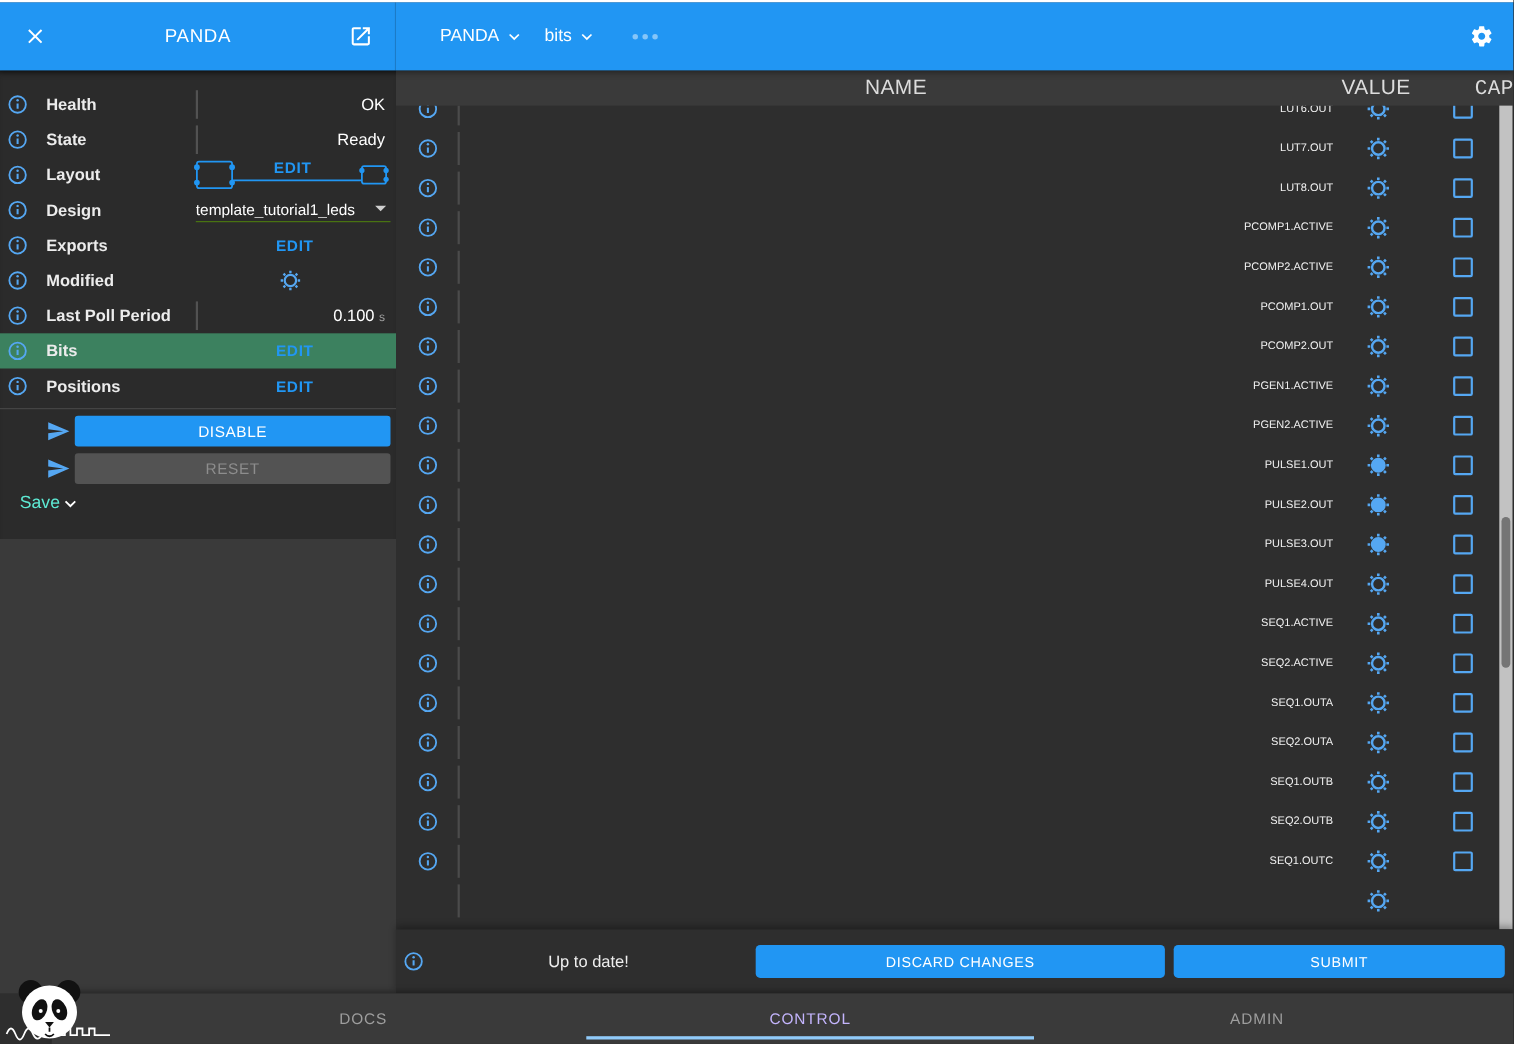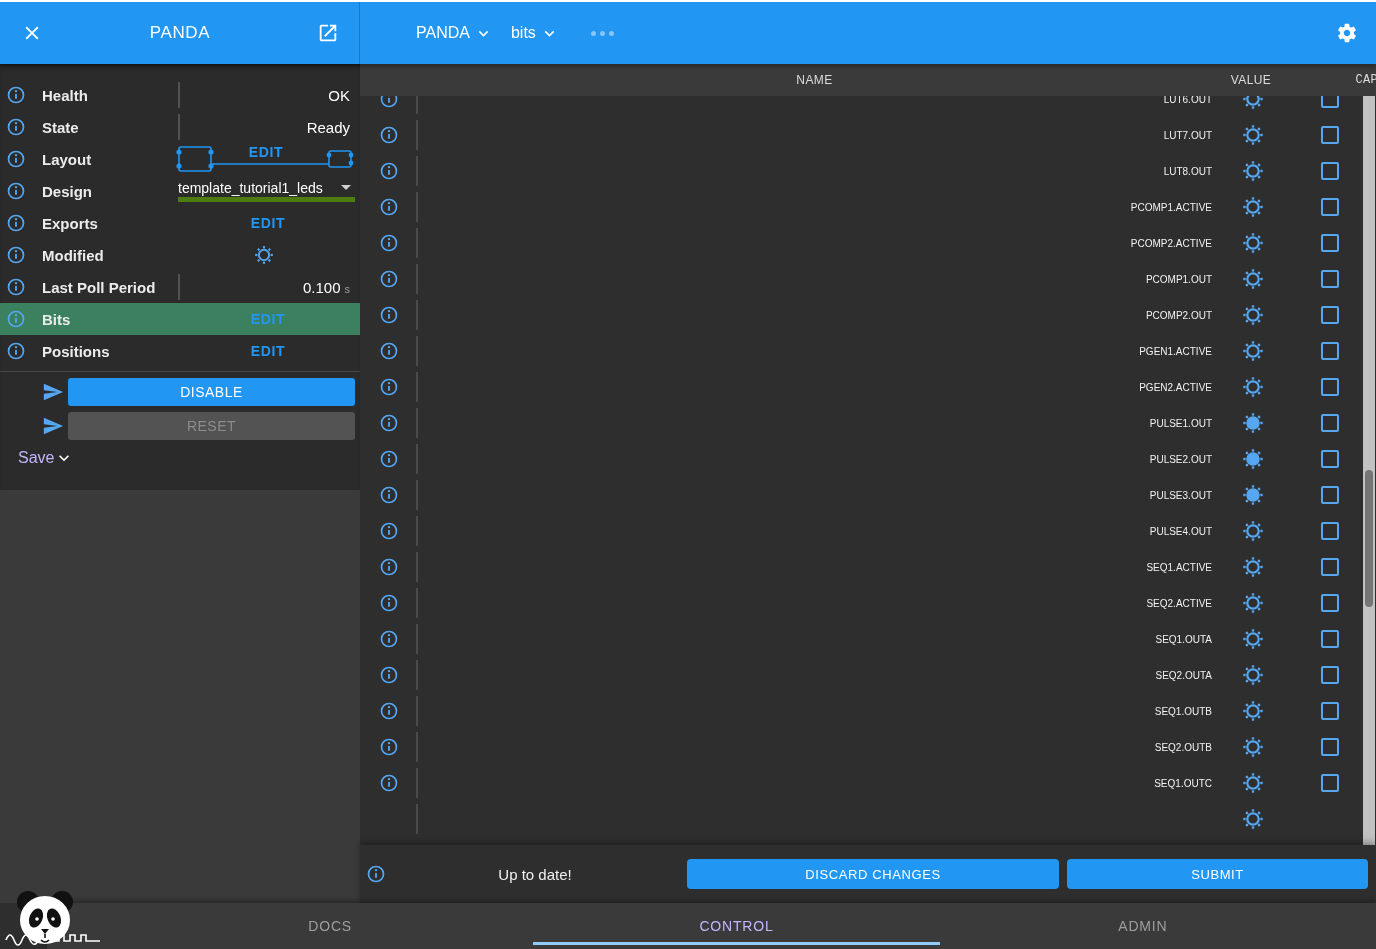--- a/index.html
+++ b/index.html
@@ -7,21 +7,21 @@
     width:1376px;height:949px;position:relative;overflow:hidden;
     background:#2e2e2e;font-family:"Liberation Sans",sans-serif;
     -webkit-font-smoothing:antialiased;
   }
   .icon{display:inline-block;vertical-align:middle;}
   svg.icon{width:20px;height:20px;color:#55a7f2;}
 
   
   .top-strip{position:absolute;top:0;left:0;right:0;height:2px;background:#ffffff;z-index:6;}
   .appbar{position:absolute;top:2px;left:0;right:0;height:62px;background:#2196f3;z-index:5;
-          box-shadow:0 2px 5px rgba(0,0,0,.35);display:flex;gap:16px;}
+          box-shadow:0 2px 5px rgba(0,0,0,.35);display:flex;}
   .appbar-left{width:360px;position:relative;flex:none;}
   .appbar-left::after{content:'';position:absolute;right:0;top:0;bottom:0;width:1px;background:rgba(0,0,0,.18);}
   .appbar-right{flex:1;position:relative;display:flex;align-items:center;padding-left:40px;}
   .appbar .white-ic{color:#ffffff;}
   .ic-btn{position:absolute;top:50%;transform:translateY(-50%);width:24px;height:24px;display:flex;
           align-items:center;justify-content:center;cursor:pointer;background:none;border:none;padding:0;}
   .ic-btn svg{width:22px;height:22px;}
   .appbar-title{position:absolute;left:0;right:0;top:50%;transform:translateY(-50%);
           text-align:center;color:#fff;font-size:17px;letter-spacing:.6px;}
   .crumb{display:flex;align-items:center;color:#fff;font-size:16px;cursor:pointer;margin-right:18px;}
@@ -36,46 +36,46 @@
   .f-row.hl{background:#3c815f;}
   .f-row .icon{flex:none;margin-right:8px;}
   .f-label{color:#ececec;font-size:15px;white-space:nowrap;font-weight:bold;}
   .f-right{position:absolute;left:176px;right:0;top:0;bottom:0;}
   .vdiv{position:absolute;left:2px;top:3px;bottom:3px;width:2px;background:#525252;}
   .f-value{position:absolute;right:10px;top:0;bottom:0;display:flex;align-items:center;
            color:#ffffff;font-size:15px;}
   .f-unit{color:#9e9e9e;font-size:11px;margin-left:4px;margin-top:3px;}
   .edit-link{position:absolute;left:0;right:0;top:0;bottom:0;display:flex;align-items:center;justify-content:center;
            color:#2196f3;font-size:14px;font-weight:bold;letter-spacing:.6px;cursor:pointer;}
-  .sel{position:absolute;left:2px;right:5px;top:3px;bottom:5px;border-bottom:5px solid #4d7c0f;
+  .sel{position:absolute;left:2px;right:5px;top:3px;bottom:5px;border-bottom:1px solid #4d7c0f;
            display:flex;align-items:center;cursor:pointer;}
   .sel-text{color:#fff;font-size:14px;flex:1;white-space:nowrap;overflow:hidden;}
   .caret{width:0;height:0;border-left:5px solid transparent;border-right:5px solid transparent;
            border-top:5px solid #cfcfcf;margin-right:4px;}
   .lay-wrap{position:absolute;left:0;right:4px;top:0;bottom:0;}
   .lay-wrap svg{position:absolute;left:0;top:0;width:100%;height:100%;}
   .lay-edit{position:absolute;left:0;right:0;top:1px;text-align:center;color:#2196f3;
            font-size:14px;font-weight:bold;letter-spacing:.6px;cursor:pointer;}
   .bit-center{position:absolute;left:0;right:0;top:0;bottom:0;display:flex;align-items:center;justify-content:center;}
 
   .cmd-section{border-top:1px solid #474747;margin-top:4px;padding-top:3px;}
   .cmd-row{height:34px;display:flex;align-items:center;padding:0 5px 0 4px;margin-left:38px;}
   .cmd-row .icon{flex:none;width:22px;height:22px;margin-right:4px;}
   .btn{flex:1;height:28px;border:none;border-radius:3px;font-family:inherit;
        font-size:14px;letter-spacing:.5px;cursor:pointer;}
   .btn.primary{background:#2196f3;color:#fff;}
   .btn.disabled{background:#535353;color:#8d8d8d;cursor:default;}
   .save-row{height:30px;display:flex;align-items:center;
-       padding:0 20px 17px 18px;color:#c4b5fd;font-size:16px;cursor:pointer;}
+       padding:0 20px 17px 18px;color:#5eead4;font-size:16px;cursor:pointer;}
   .save-row svg{width:20px;height:20px;color:#fff;}
 
   
   .main{position:absolute;left:360px;top:64px;right:0;height:781px;background:#2e2e2e;overflow:hidden;}
   .thead{position:absolute;top:0;left:0;right:0;height:32px;background:#3a3a3a;z-index:3;
-         color:#dcdcdc;font-size:12px;letter-spacing:.4px;padding-left:13px;}
+         color:#dcdcdc;font-size:19px;letter-spacing:.4px;padding-left:13px;}
   .th{position:absolute;top:0;height:32px;display:flex;align-items:center;justify-content:center;}
   .th-name{left:57px;width:795px;}
   .th-value{left:850px;width:82px;}
   .th-capture{left:979px;width:86px;font-family:Liberation Mono, monospace;}
   .tbody{position:absolute;top:32px;left:0;right:0;bottom:0;overflow:hidden;}
   .rows{position:absolute;top:-15px;left:0;right:0;}
   .trow{height:36px;position:relative;}
   .trow::before{content:'';position:absolute;left:56px;top:3px;bottom:3px;width:2px;background:#4b4b4b;}
   .trow .row-info{position:absolute;left:19px;top:50%;transform:translateY(-50%);cursor:pointer;}
   .cell-name{position:absolute;right:164px;top:50%;transform:translateY(-50%);

